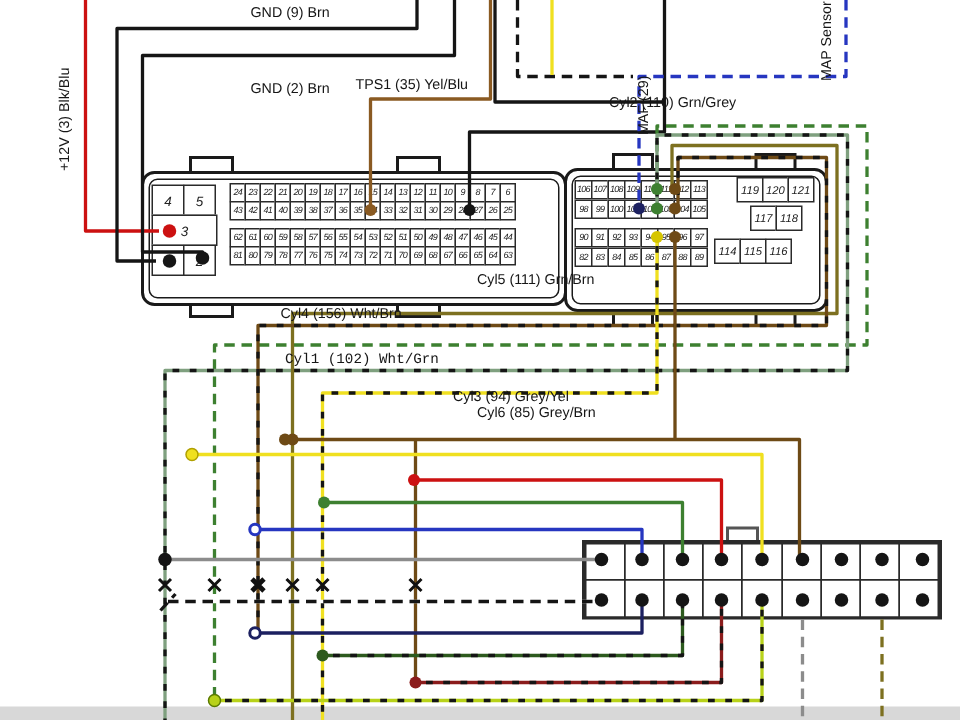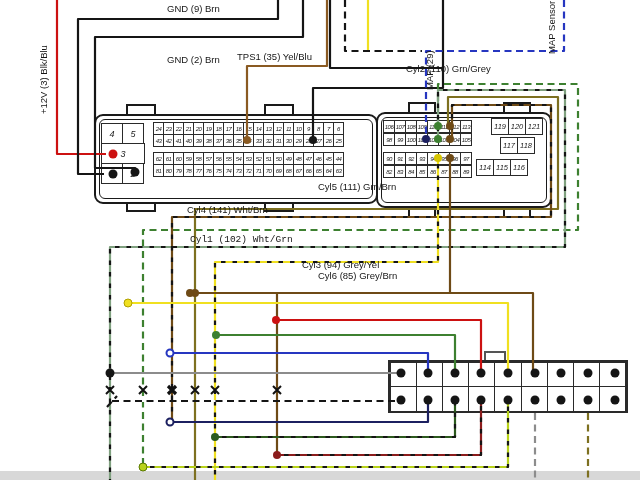--- a/index.html
+++ b/index.html
@@ -52,21 +52,21 @@
   <div class="band"></div>
 
   <div class="vlbl" style="left:38px;top:18px;height:96px;">+12V (3) Blk/Blu</div>
   <div class="lbl" style="left:167px;top:3px;">GND (9) Brn</div>
   <div class="lbl" style="left:167px;top:22px;margin-top:32px;">GND (2) Brn</div>
   <div class="lbl" style="left:237px;top:51px;">TPS1 (35) Yel/Blu</div>
   <div class="vlbl" style="left:424px;top:6px;height:84px;">MAF (29)</div>
   <div class="vlbl" style="left:546px;top:-8px;height:62px;">MAP Sensor</div>
   <div class="lbl" style="left:406px;top:63px;">Cyl2 (110) Grn/Grey</div>
   <div class="lbl" style="left:298px;top:181px;margin-left:20px;">Cyl5 (111) Grn/Brn</div>
-  <div class="lbl" style="left:187px;top:204px;">Cyl4 (141) Wht/Brn</div>
+  <div class="lbl" style="left:187px;top:204px;">Cyl4 (156) Wht/Brn</div>
   <div class="lbl" style="left:190px;top:234px;font-family:Liberation Mono, monospace;">Cyl1 (102) Wht/Grn</div>
   <div class="lbl" style="left:302px;top:249px;margin-top:10px;">Cyl3 (94) Grey/Yel</div>
   <div class="lbl" style="left:318px;top:270px;">Cyl6 (85) Grey/Brn</div>
 
   <div class="tab" style="left:126px;top:104px;width:26px;height:12px;"></div>
   <div class="tab" style="left:264px;top:104px;width:26px;height:12px;"></div>
   <div class="tab" style="left:126px;top:196px;width:26px;height:12px;"></div>
   <div class="tab" style="left:264px;top:196px;width:26px;height:12px;"></div>
   <div class="shell" style="left:94px;top:114px;width:280px;height:86px;">
     <div class="shell-inner"></div>

